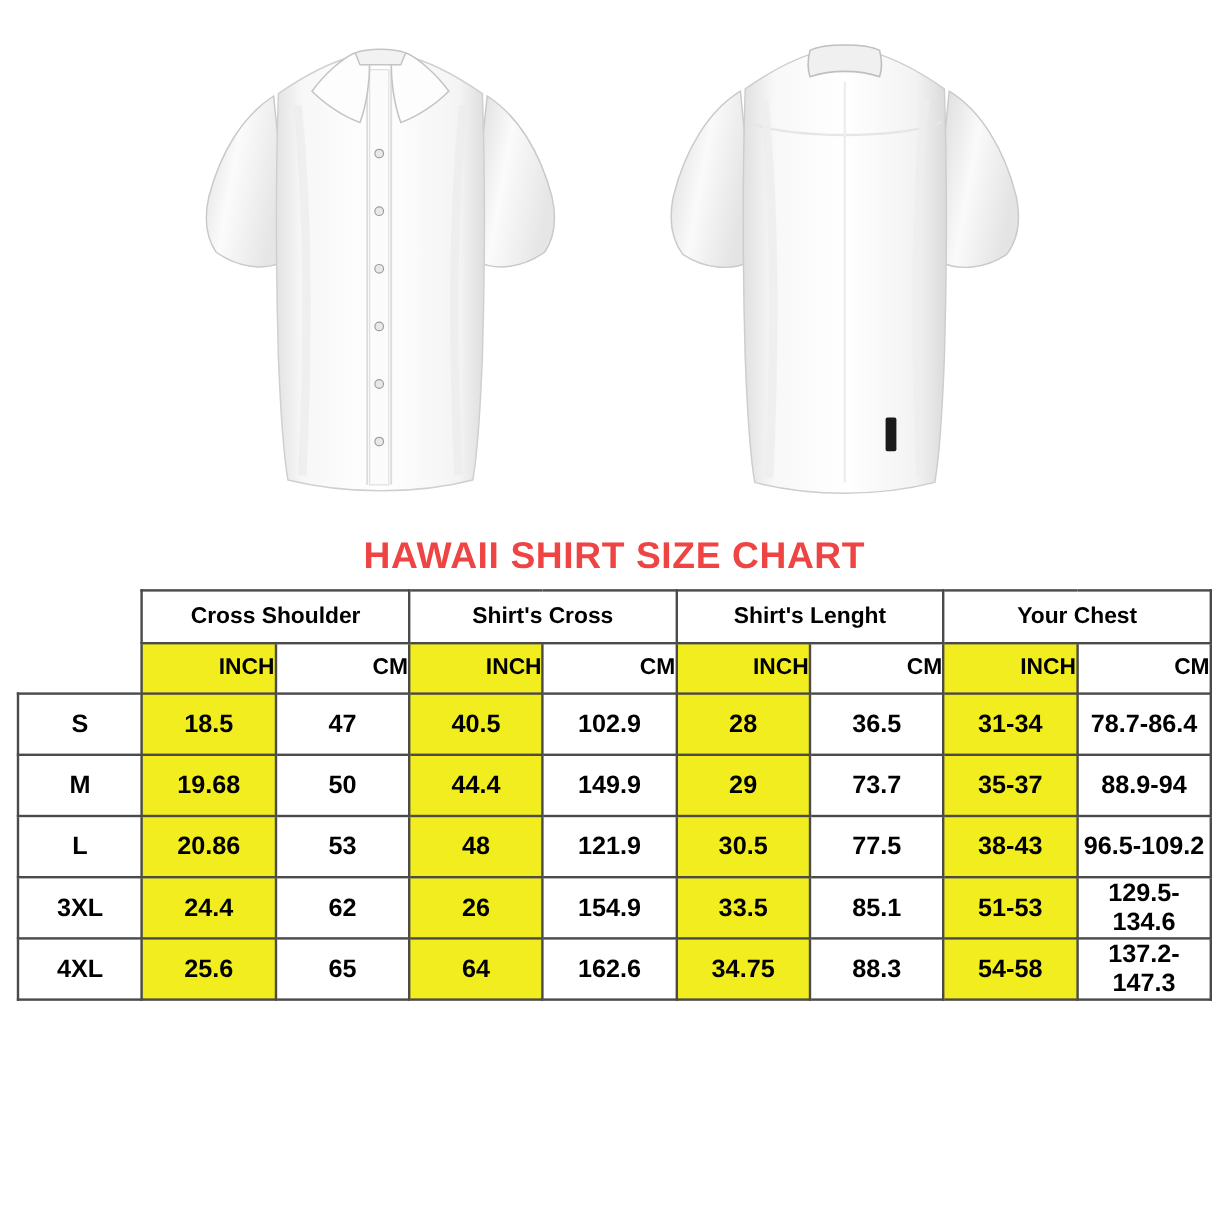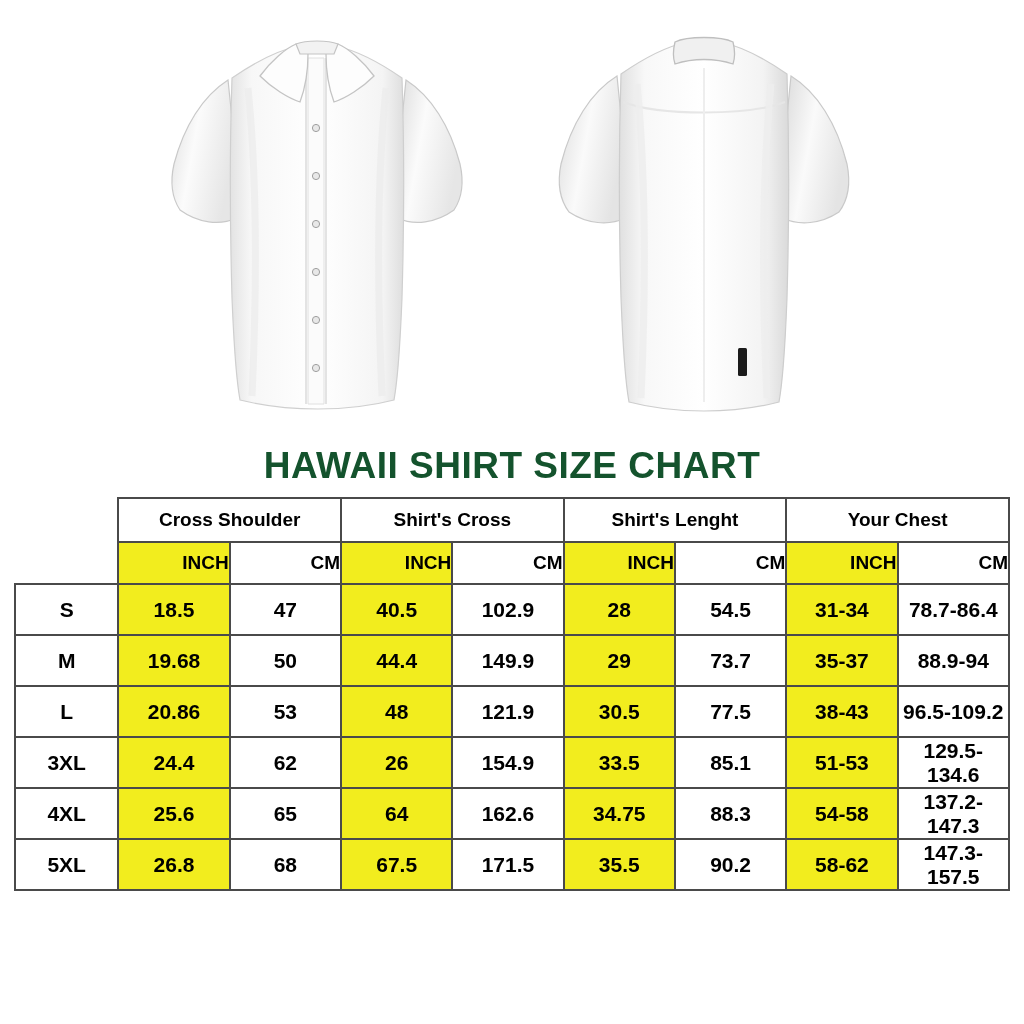--- a/index.html
+++ b/index.html
@@ -26,23 +26,23 @@
     position: absolute;
     top: 18px;
   }
   .shirt-front { left: 148px; }
   .shirt-back  { left: 535px; }
 
   
   .chart-title {
     text-align: center;
     font-weight: bold;
-    font-size: 37px;
+    font-size: 31px;
     letter-spacing: 0.5px;
-    color: #14532d;
+    color: #ef4444;
     margin: 0;
     padding: 0 0 10px 0;
     font-family: "Liberation Sans", sans-serif;
   }
 
   
   .table-wrap {
     padding: 0 14px;
   }
   table.size-chart {
@@ -204,21 +204,21 @@
       </tr>
     </thead>
     <tbody>
       <tr class="data-row">
         <td class="size-cell">S</td>
         <td class="hl">18.5</td>
         <td>47</td>
         <td class="hl">40.5</td>
         <td>102.9</td>
         <td class="hl">28</td>
-        <td>54.5</td>
+        <td>36.5</td>
         <td class="hl">31-34</td>
         <td class="small-val">78.7-86.4</td>
       </tr>
       <tr class="data-row">
         <td class="size-cell">M</td>
         <td class="hl">19.68</td>
         <td>50</td>
         <td class="hl">44.4</td>
         <td>149.9</td>
         <td class="hl">29</td>
@@ -252,26 +252,15 @@
         <td class="size-cell">4XL</td>
         <td class="hl">25.6</td>
         <td>65</td>
         <td class="hl">64</td>
         <td>162.6</td>
         <td class="hl">34.75</td>
         <td>88.3</td>
         <td class="hl">54-58</td>
         <td class="small-val">137.2-147.3</td>
       </tr>
-      <tr class="data-row">
-        <td class="size-cell">5XL</td>
-        <td class="hl">26.8</td>
-        <td>68</td>
-        <td class="hl">67.5</td>
-        <td>171.5</td>
-        <td class="hl">35.5</td>
-        <td>90.2</td>
-        <td class="hl">58-62</td>
-        <td class="small-val">147.3-157.5</td>
-      </tr>
     </tbody>
   </table>
 </div>
 
 </body></html>

